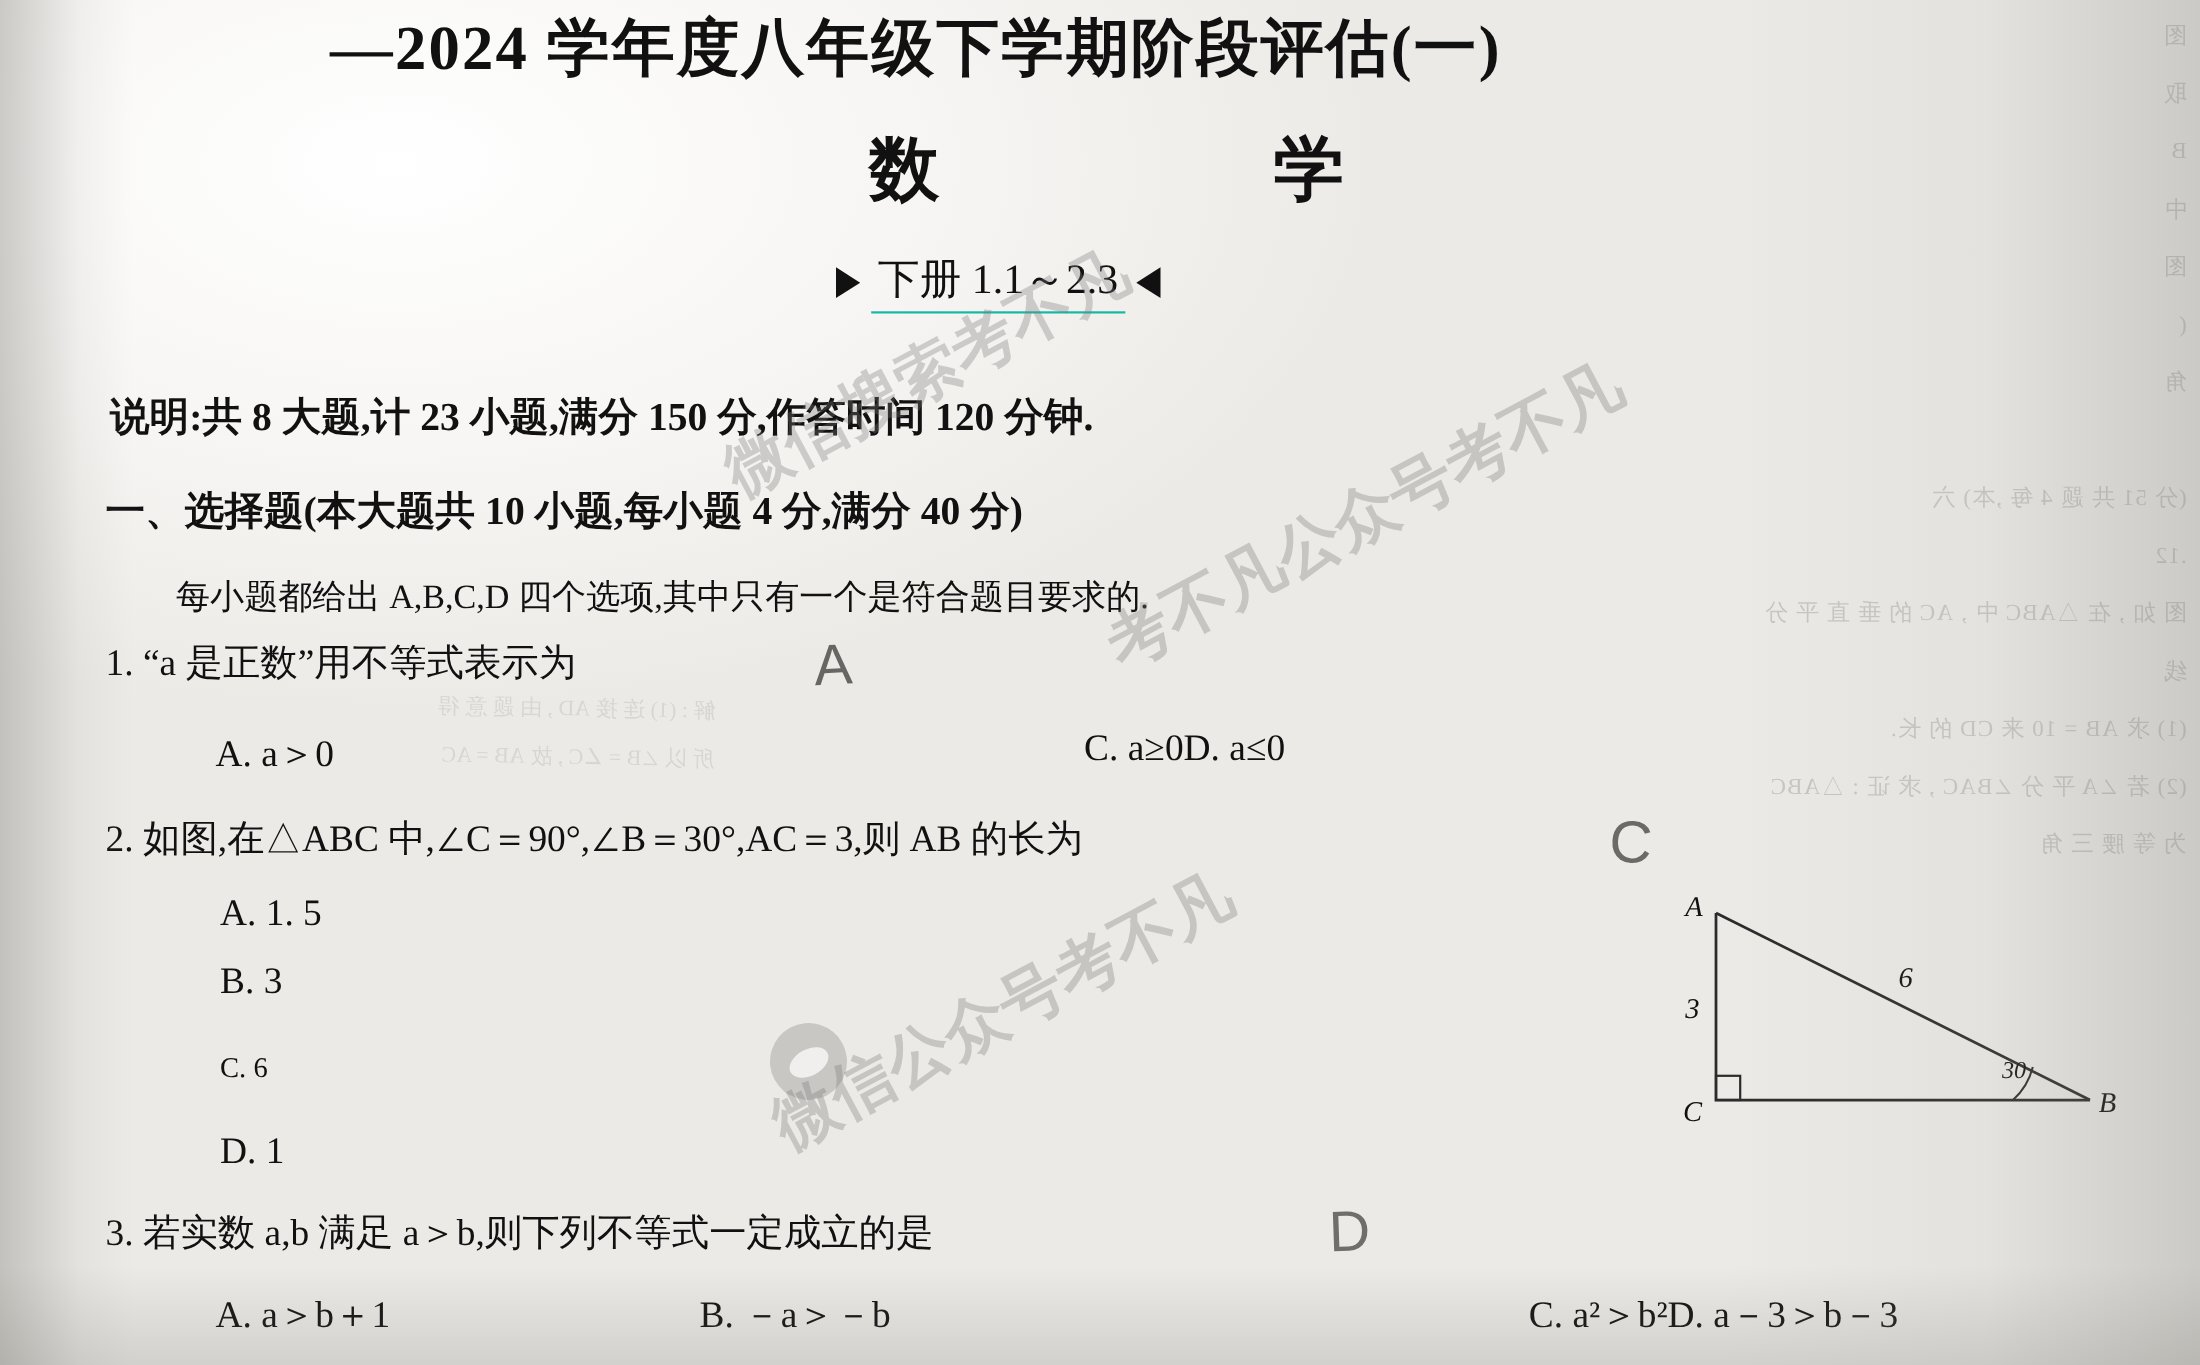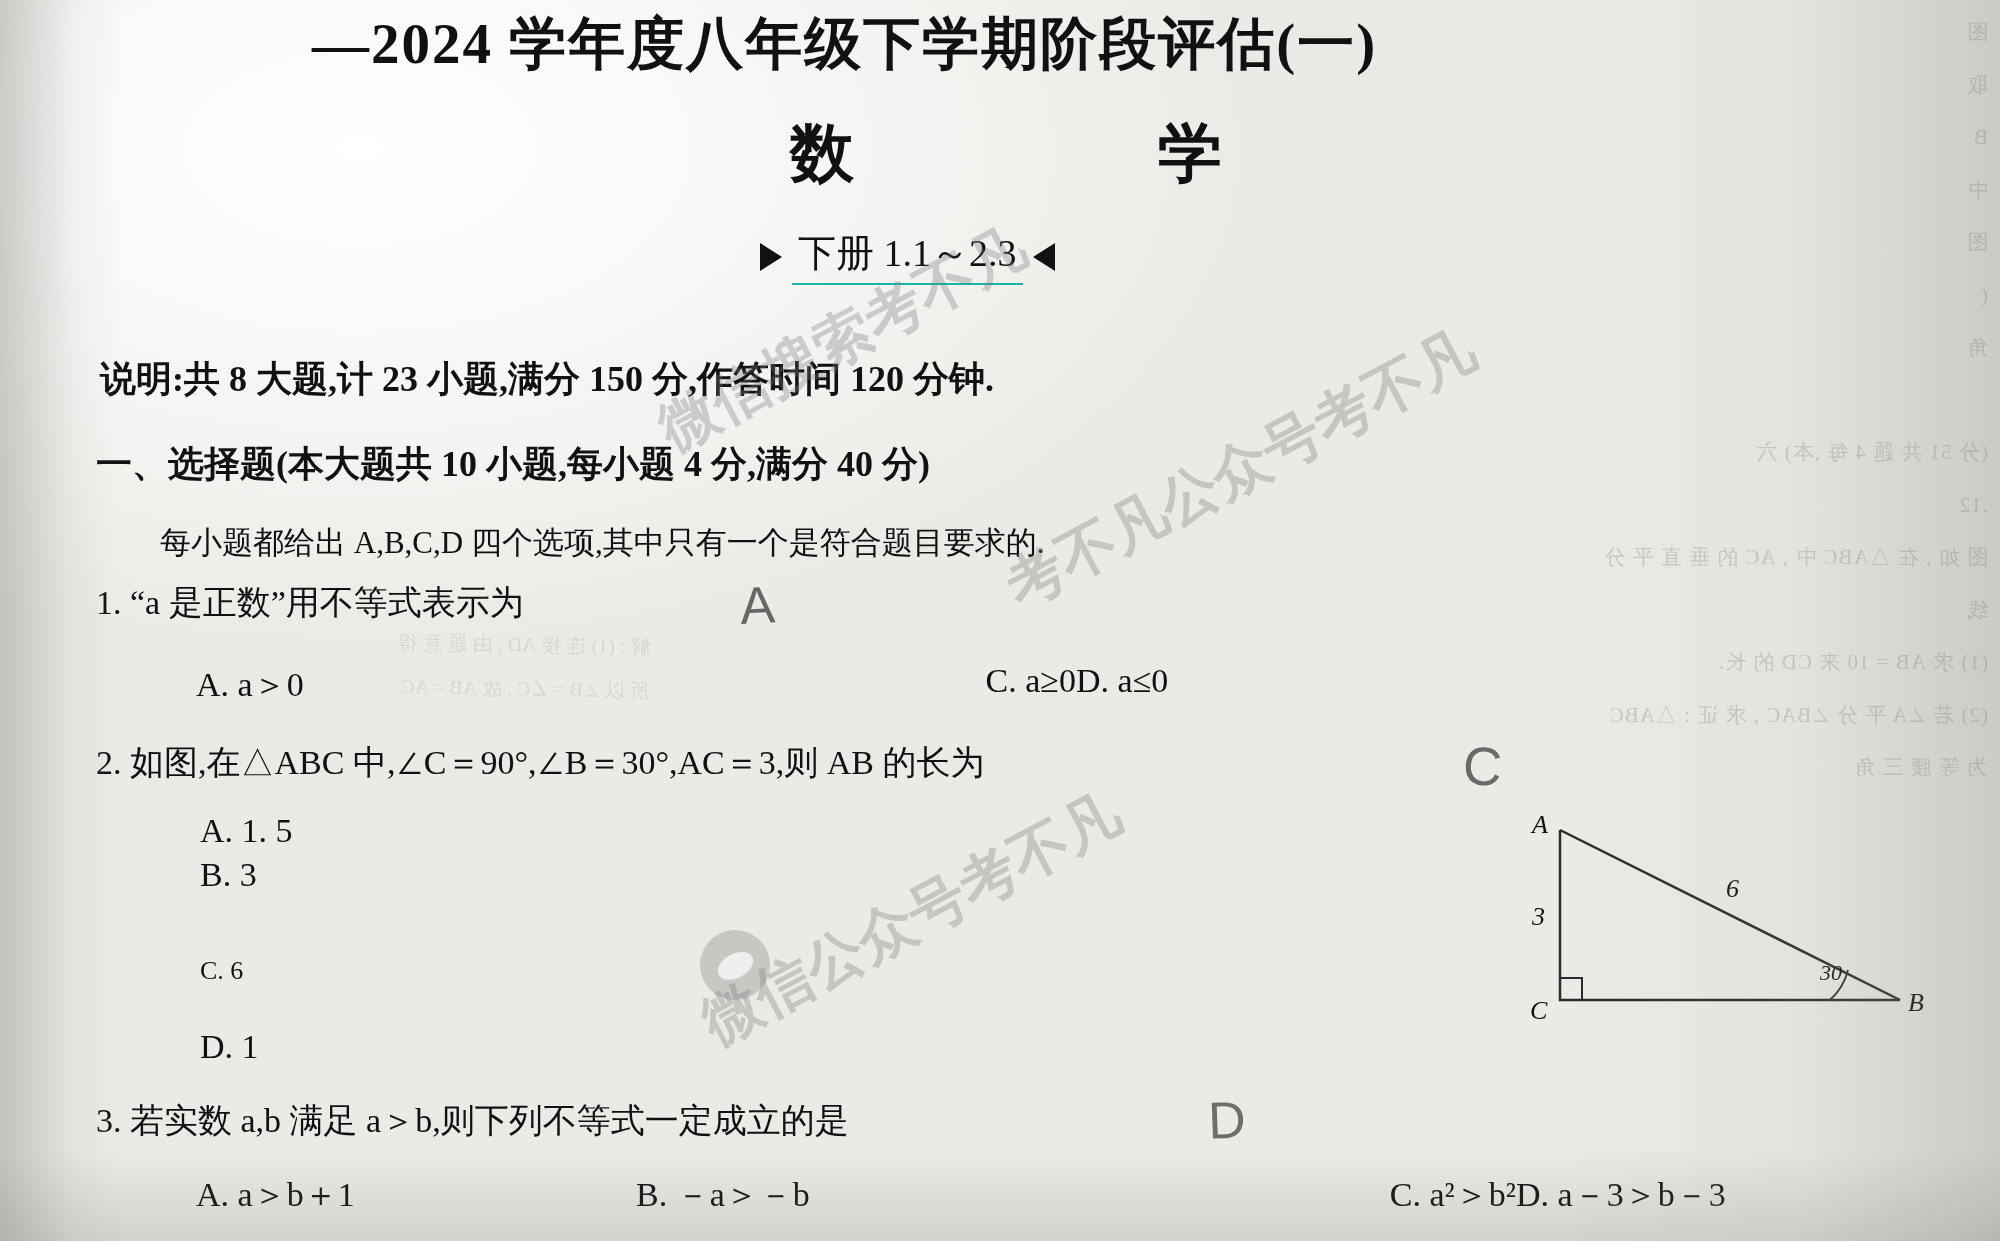--- a/index.html
+++ b/index.html
@@ -65,21 +65,21 @@
     white-space: pre-wrap;
   }
 
   
   .doc {
     position: absolute;
     inset: 0;
   }
   .title1 {
     position: absolute;
-    left: 312px; top: 6px;
+    left: 300px; top: 6px;
     width: 1400px;
     font-size: 57px;
     font-weight: bold;
     letter-spacing: 2px;
     white-space: nowrap;
     font-family: "Liberation Serif", serif;
   }
   .title2 {
     position: absolute;
     left: 790px; top: 110px;
@@ -116,21 +116,21 @@
     position: absolute;
     white-space: nowrap;
   }
   .ln-note  { left: 100px; top: 355px;  font-size: 36px; }
   .ln-sec1  { left: 96px;  top: 440px;  font-size: 36px; font-weight: bold; }
   .ln-sub   { left: 160px; top: 522px;  font-size: 31px; }
   .ln-q1    { left: 96px;  top: 580px;  font-size: 34px; }
   .ln-q1opt { left: 96px;  top: 662px;  font-size: 34px; }
   .ln-q2    { left: 96px;  top: 740px;  font-size: 34px; }
   .ln-q2a   { left: 200px; top: 812px;  font-size: 34px; }
-  .ln-q2b   { left: 200px; top: 856px;  font-size: 34px; }
+  .ln-q2b   { left: 200px; top: 874px;  font-size: 34px; }
   .ln-q2c   { left: 200px; top: 956px;  font-size: 26px; }
   .ln-q2d   { left: 200px; top: 1028px; font-size: 34px; }
   .ln-q3    { left: 96px;  top: 1098px; font-size: 34px; }
   .ln-q3opt { left: 96px;  top: 1172px; font-size: 34px; }
 
   .opt-row { display: flex; }
   .opt-a { width: 440px; padding-left: 100px; }
   .opt-b { width: 440px; }
   .opt-c { width: 440px; text-align: right; }
   .opt-d { width: 400px; }

